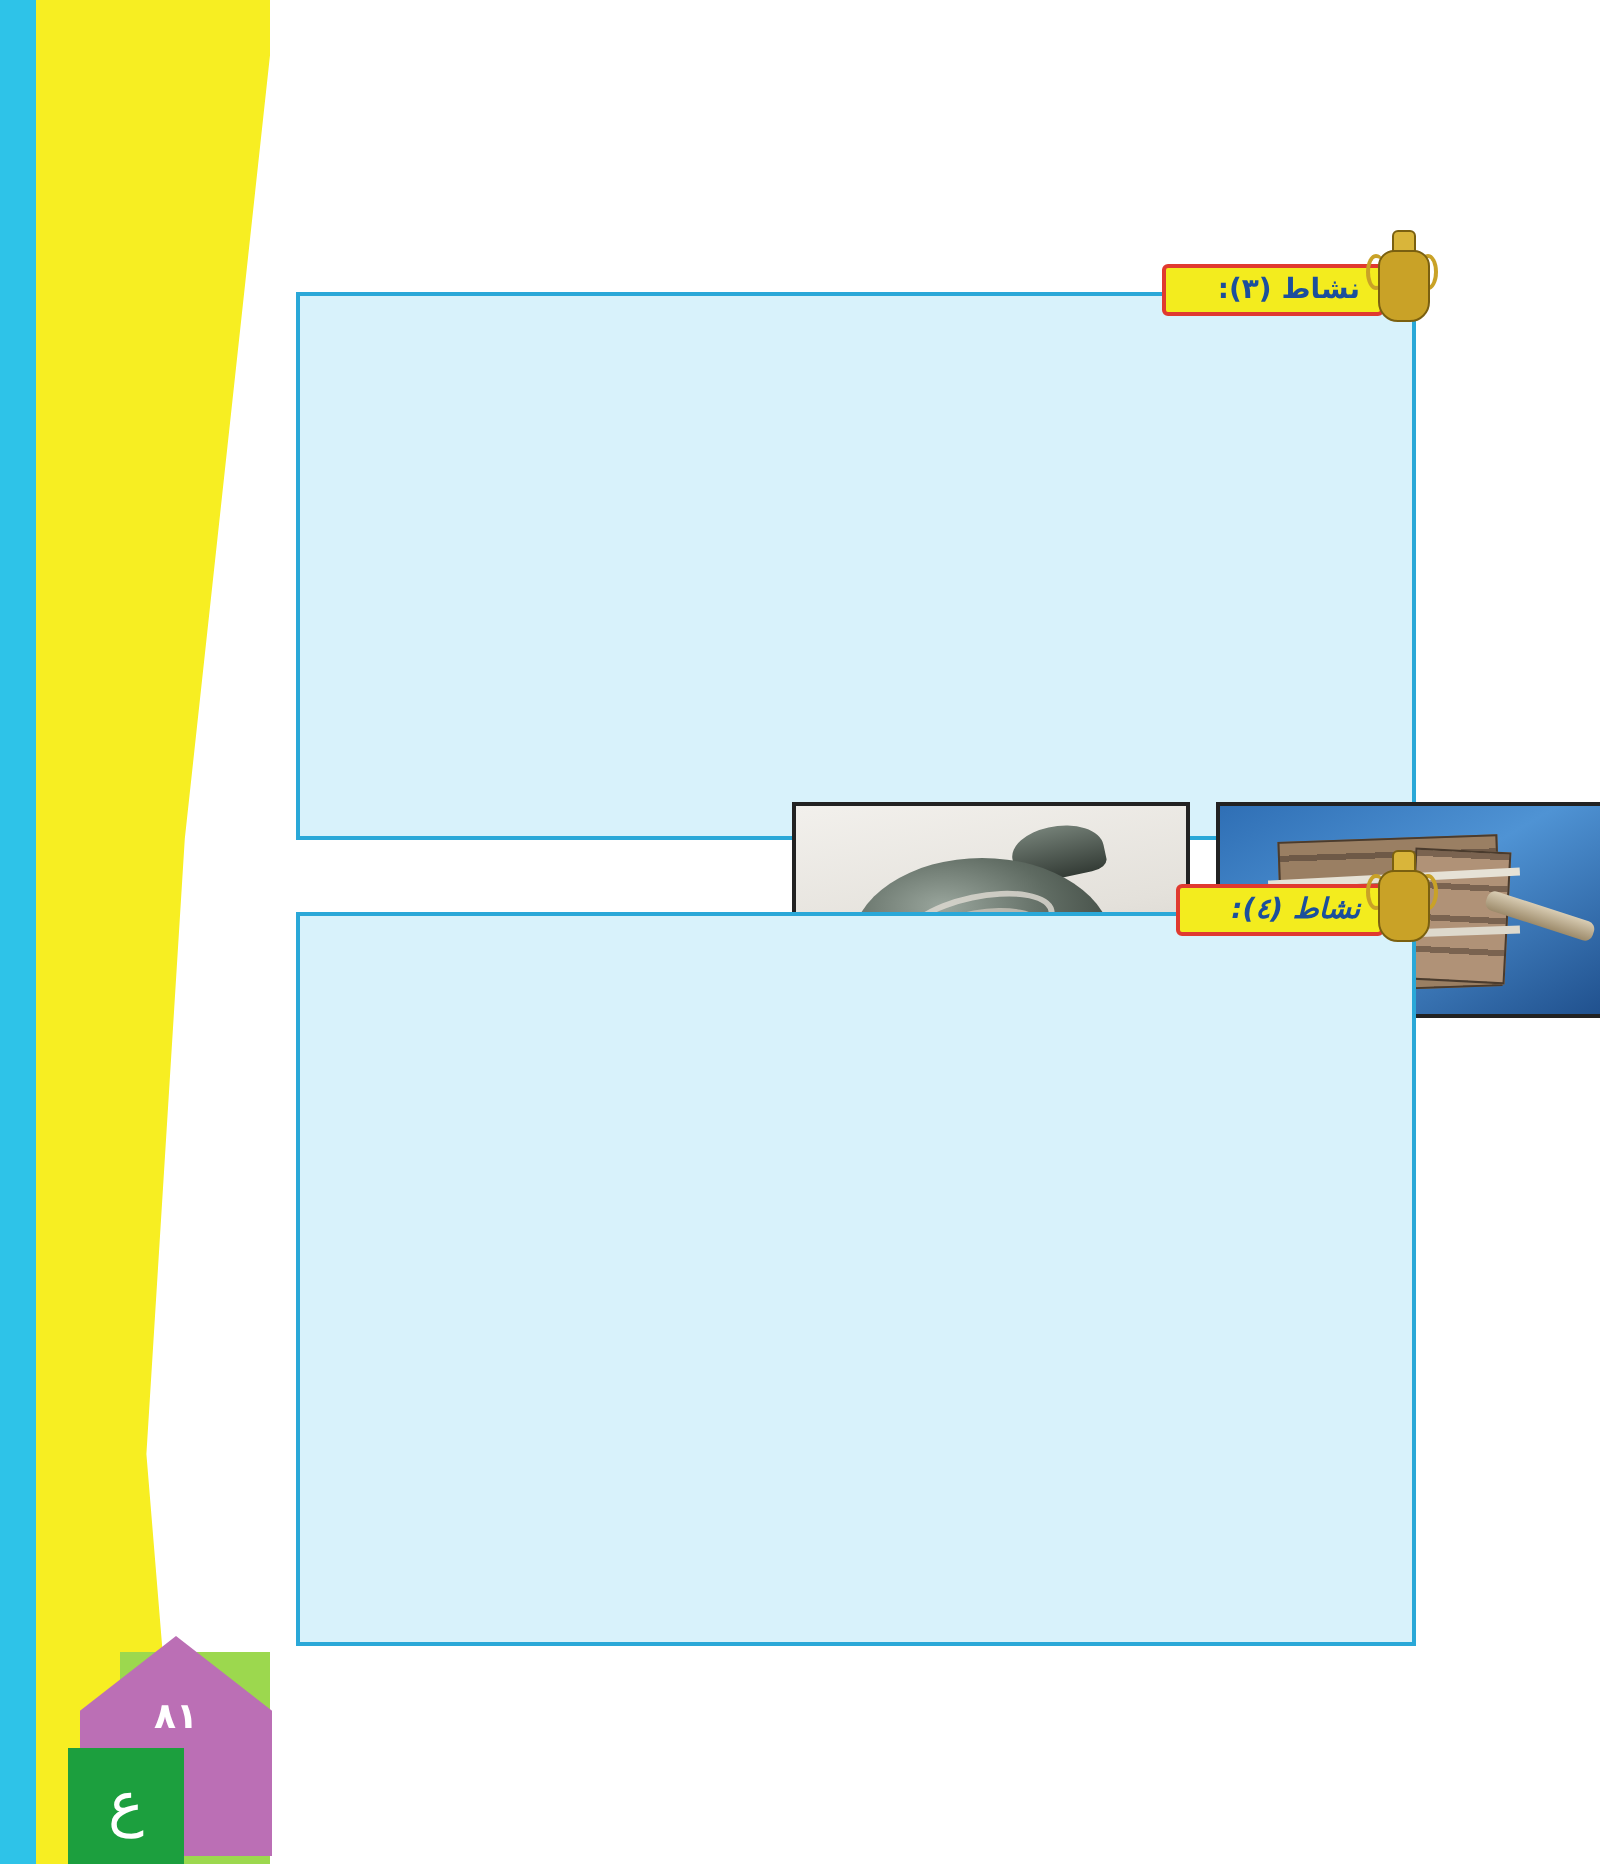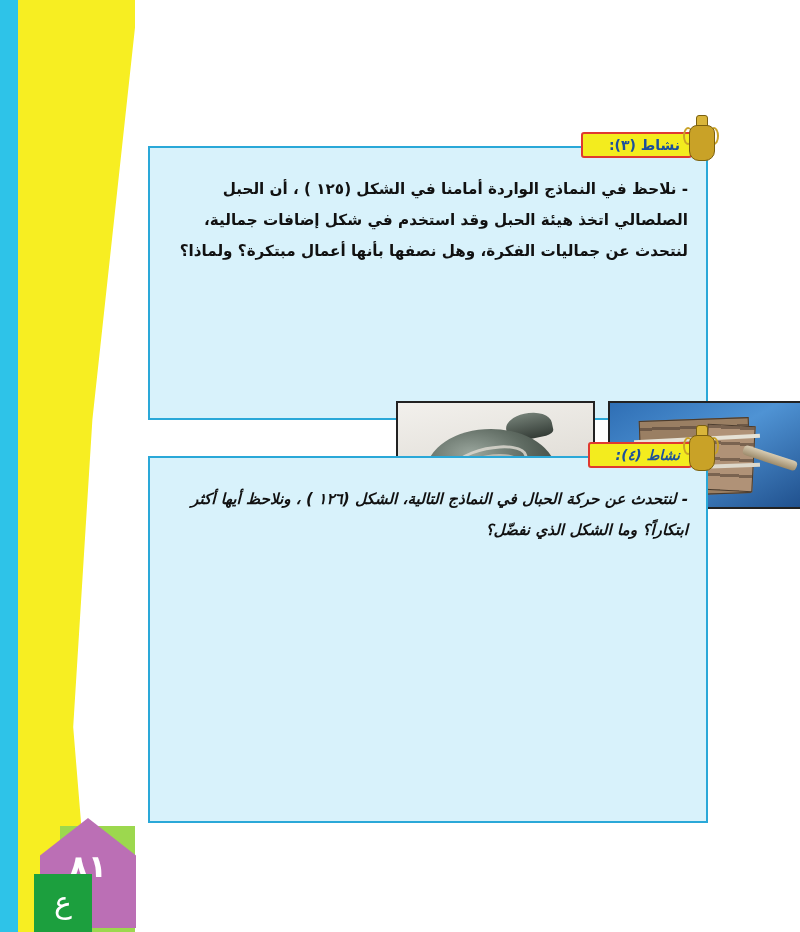--- a/index.html
+++ b/index.html
@@ -62,21 +62,21 @@
     width: 96px; height: 110px;
     background: #bb6fb5;
     clip-path: polygon(50% 0, 100% 34%, 100% 100%, 0 100%, 0 34%);
   }
   .page-badge .num {
     position: absolute;
     left: 0;
     top: 30px;
     width: 96px;
     text-align: center;
-    font-size: 31px;
+    font-size: 18px;
     font-weight: bold;
     color: #ffffff;
     font-family: "DejaVu Sans", "Liberation Sans", sans-serif;
     letter-spacing: 1px;
   }
 
   
   .corner-logo {
     position: absolute;
     left: 34px;
@@ -308,21 +308,20 @@
   <div class="activity-tab">
     <span class="label">نشاط (٣):</span>
   </div>
   <div class="activity-icon">
     <div class="vase-handle-l"></div>
     <div class="vase-handle-r"></div>
     <div class="vase-neck"></div>
     <div class="vase-body"></div>
   </div>
 
-  <div class="panel-text">- نلاحظ في النماذج الواردة أمامنا في الشكل (١٢٥ ) ، أن الحبل الصلصالي اتخذ هيئة الحبل وقد استخدم في شكل إضافات جمالية، لنتحدث عن جماليات الفكرة، وهل نصفها بأنها أعمال مبتكرة؟ ولماذا؟</div>
 
   <div class="fig" id="fig-125a">
     <div class="inner">
       <div class="neck"></div>
       <div class="vase"></div>
       <div class="rope"></div>
       <div class="rope2"></div>
     </div>
   </div>
 
@@ -344,15 +343,14 @@
   <div class="activity-tab">
     <span class="label">نشاط (٤):</span>
   </div>
   <div class="activity-icon">
     <div class="vase-handle-l"></div>
     <div class="vase-handle-r"></div>
     <div class="vase-neck"></div>
     <div class="vase-body"></div>
   </div>
 
-  <div class="panel-text">- لنتحدث عن حركة الحبال في النماذج التالية، الشكل (١٢٦ ) ، ونلاحظ أيها أكثر ابتكاراً؟ وما الشكل الذي نفضّل؟</div>
 
 </div>
 
 </body></html>

